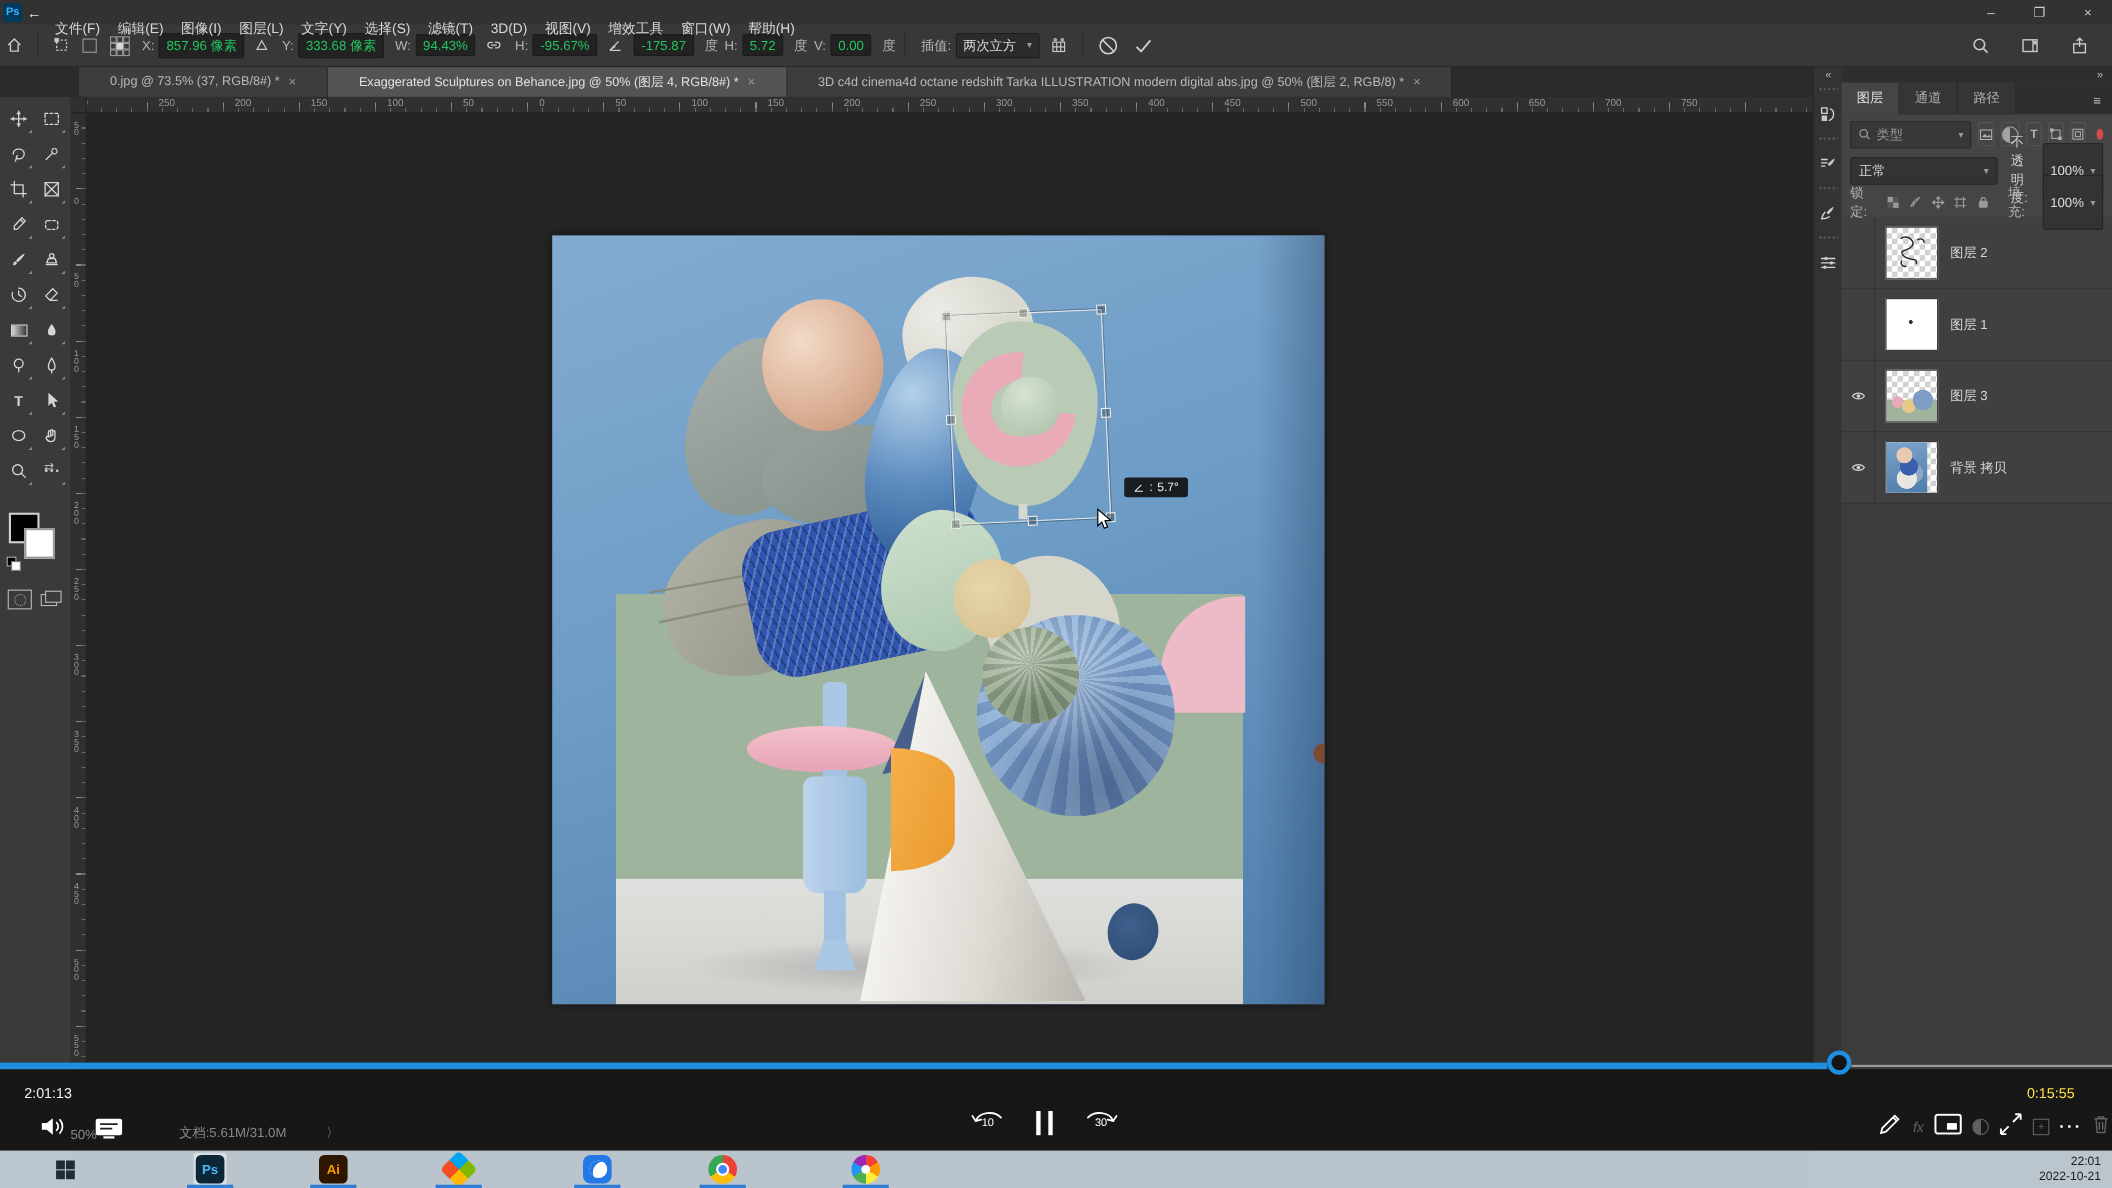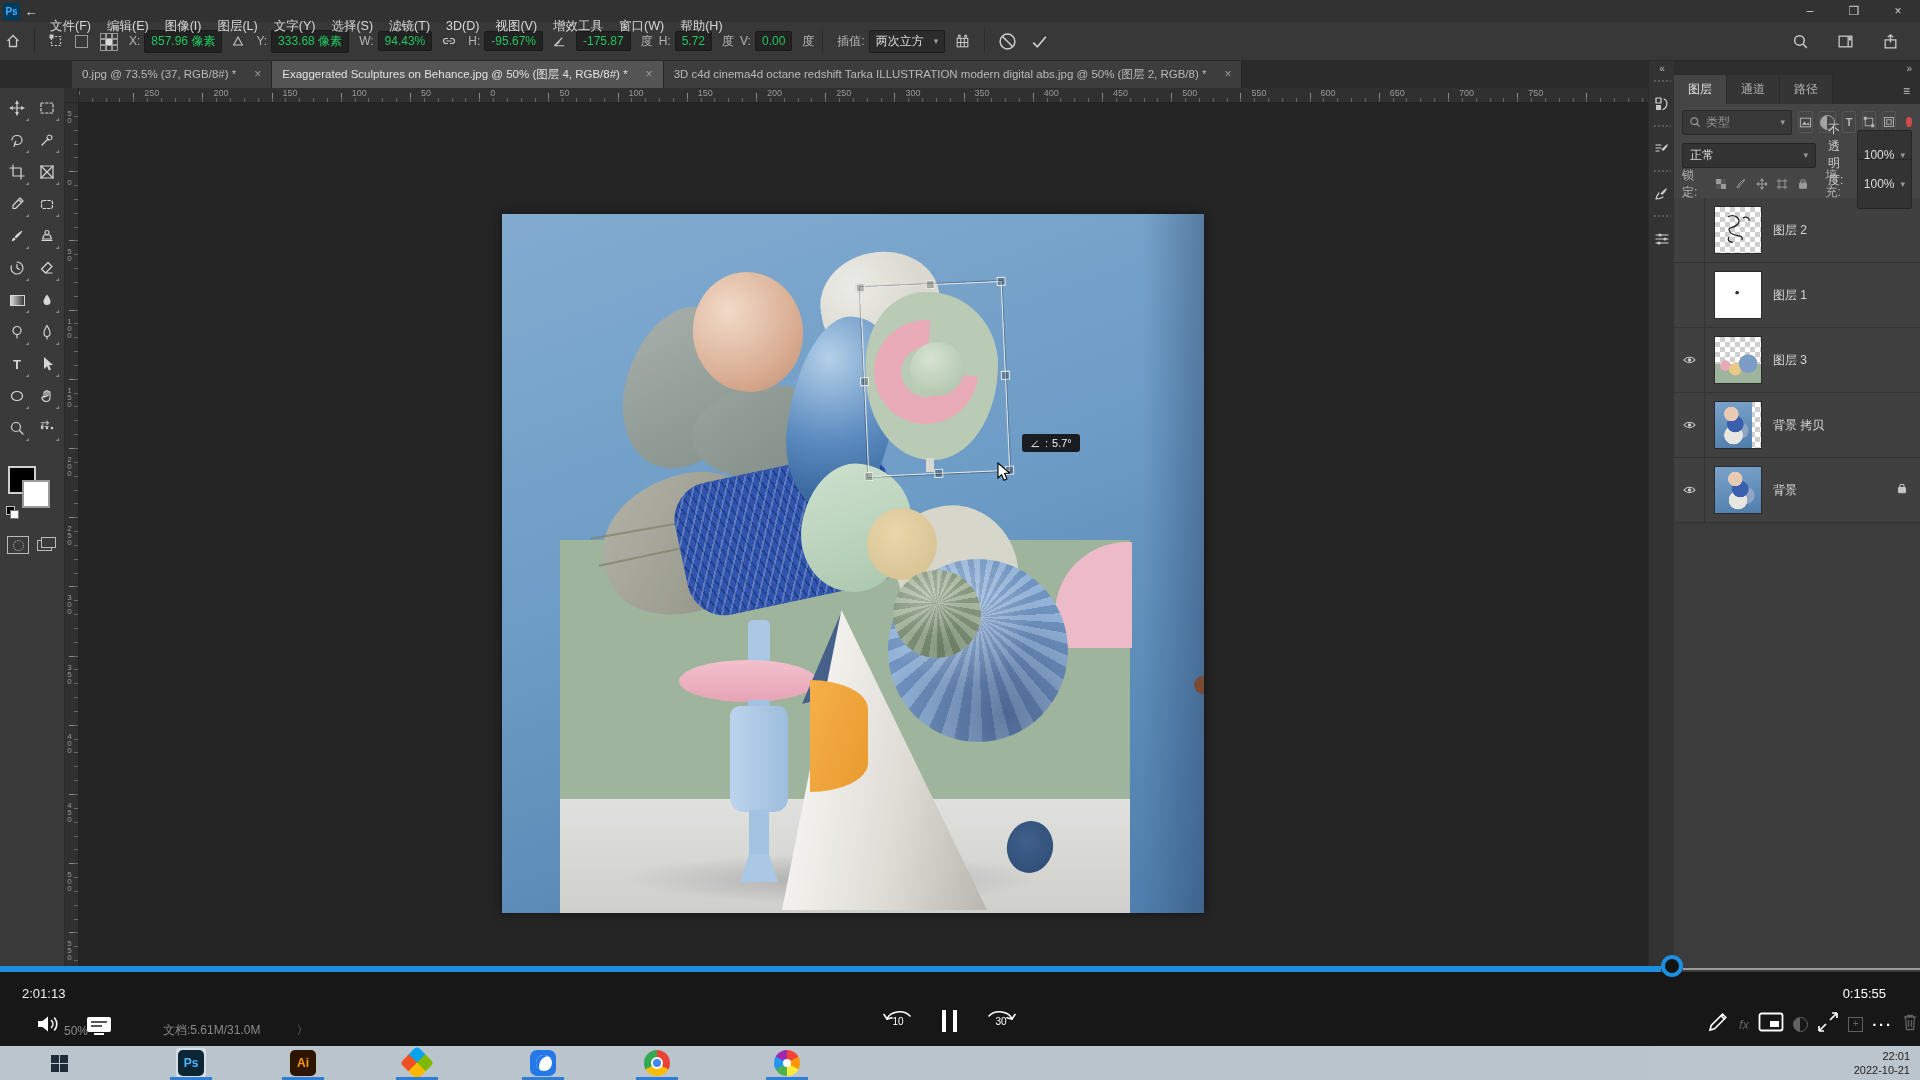--- a/index.html
+++ b/index.html
@@ -28,21 +28,21 @@
   .ob-select{background:#2b2b2b;border:1px solid #1d1d1d;border-radius:2px;color:#dcdcdc;
     padding:2px 6px;margin:0 4px;display:flex;gap:10px;align-items:center;white-space:nowrap;}
   .chev{font-size:9px;color:#9a9a9a;}
   .refpoint{display:grid;grid-template-columns:repeat(3,5px);grid-template-rows:repeat(3,5px);gap:1px;margin:0 6px;}
   .refpoint i{width:4px;height:4px;border:1px solid #9a9a9a;}
   .refpoint i.c{background:#d8d8d8;border-color:#d8d8d8;}
   .cbox{width:11px;height:11px;border:1px solid #9a9a9a;margin:0 6px;}
   
   .tabbar{position:absolute;left:0;top:60px;width:1648px;height:28px;background:#2b2b2b;
     display:flex;align-items:flex-end;padding-left:72px;box-sizing:border-box;z-index:18;}
-  .tab{height:28px;display:flex;align-items:center;gap:18px;padding:0 10px;font-size:11.5px;
+  .tab{height:28px;display:flex;align-items:center;gap:8px;padding:0 28px;font-size:11.5px;
     background:#3d3d3d;color:#b9b9b9;border-right:1px solid #252525;white-space:nowrap;overflow:hidden;}
   .tab.active{background:#545454;color:#e0e0e0;}
   .tab-close{color:#9a9a9a;font-size:12px;}
   
   .toolbar{position:absolute;left:0;top:88px;width:64px;bottom:0;background:#3a3a3a;z-index:15;
     border-right:1px solid #2c2c2c;}
   .tools{display:grid;grid-template-columns:30px 30px;justify-content:center;padding-top:4px;}
   .tool{width:30px;height:32px;display:flex;align-items:center;justify-content:center;position:relative;}
   .tool::after{content:"";position:absolute;right:3px;bottom:3px;border-left:3px solid transparent;
     border-bottom:3px solid #8f8f8f;}
@@ -226,21 +226,21 @@
   .mini-art.copy{width:80%;}
   .layer-name{color:#d6d6d6;font-size:12px;white-space:nowrap;}
   .row-lock{margin-left:auto;margin-right:12px;}
   
   .progress{position:absolute;left:0;top:966px;height:6px;width:1661px;background:#1e8fe0;z-index:30;}
   .progress-rest{position:absolute;left:1683px;top:968px;height:2px;width:237px;background:#9a9a9a;z-index:30;}
   .progress-handle{position:absolute;left:1661px;top:955px;width:22px;height:22px;border-radius:50%;
     border:4px solid #1e8fe0;background:#141414;box-sizing:border-box;z-index:31;}
   .bottomstrip{position:absolute;left:0;top:972px;width:1920px;height:74px;background:#171717;z-index:29;}
   .elapsed{position:absolute;left:22px;top:14px;color:#f0f0f0;font-size:13px;}
-  .remaining{position:absolute;right:34px;top:14px;color:#ffffff;font-size:13px;}
+  .remaining{position:absolute;right:34px;top:14px;color:#fde047;font-size:13px;}
   .speaker{position:absolute;left:36px;top:40px;}
   .monitor{position:absolute;left:86px;top:44px;}
   .zoom-status{position:absolute;left:64px;top:52px;color:#8a8a8a;font-size:12px;}
   .doc-status{position:absolute;left:163px;top:50px;color:#8a8a8a;font-size:12px;display:flex;gap:36px;}
   .center-controls{position:absolute;left:880px;top:32px;display:flex;gap:26px;align-items:center;}
   .skip{position:relative;width:36px;height:32px;color:#fff;}
   .skip svg{position:absolute;left:0;top:0;}
   .skip .num{position:absolute;left:0;right:0;top:12px;text-align:center;font-size:10px;color:#fff;}
   .pausebtn{display:flex;gap:7px;padding-top:2px;}
   .pausebtn i{width:4px;height:22px;background:#fff;}
@@ -849,38 +849,20 @@
               <circle cx="6.5" cy="6" r="1.7" fill="#cfcfcf" stroke="none"></circle>
             </svg>
           </div>
           <div class="twrap">
             <div class="thumb checker">
               <div class="mini mini-art copy"></div>
             </div>
           </div>
           <div class="layer-name">背景 拷贝</div>
         </div>
-        <div class="layer-row">
-          <div class="vis">
-            <svg width="15" height="12" viewBox="0 0 13 12" fill="none" stroke="#cfcfcf" stroke-width="1.1">
-              <path d="M1 6c2.7-3.6 8.3-3.6 11 0-2.7 3.6-8.3 3.6-11 0z"></path>
-              <circle cx="6.5" cy="6" r="1.7" fill="#cfcfcf" stroke="none"></circle>
-            </svg>
-          </div>
-          <div class="twrap">
-            <div class="thumb">
-              <div class="mini mini-art"></div>
-            </div>
-          </div>
-          <div class="layer-name">背景</div>
-          <div class="row-lock"><svg width="12" height="13" viewBox="0 0 14 14" fill="none" stroke="#c5c5c5" stroke-width="1.3">
-              <rect x="3" y="6" width="8" height="6" rx="1" fill="#c5c5c5"></rect>
-              <path d="M4.5 6V4.5a2.5 2.5 0 0 1 5 0V6"></path>
-            </svg></div>
-        </div>
       </div>
   </div>
 
   <div class="progress"></div>
   <div class="progress-rest"></div>
   <div class="progress-handle"></div>
   <div class="bottomstrip">
     <span class="elapsed">2:01:13</span>
     <span class="remaining">0:15:55</span>
     <span class="speaker">

